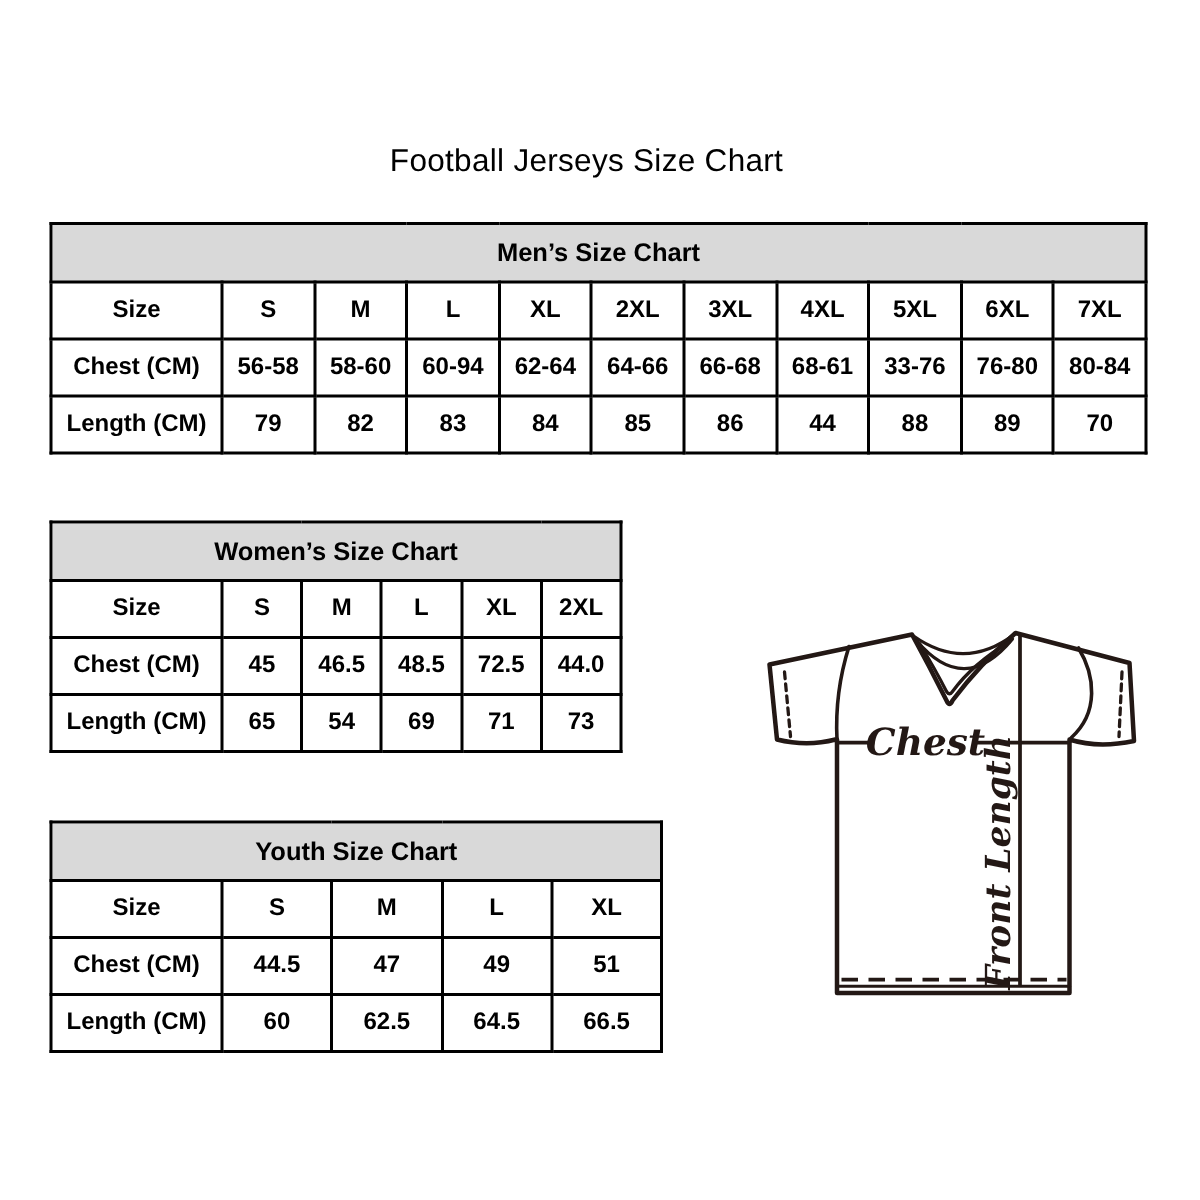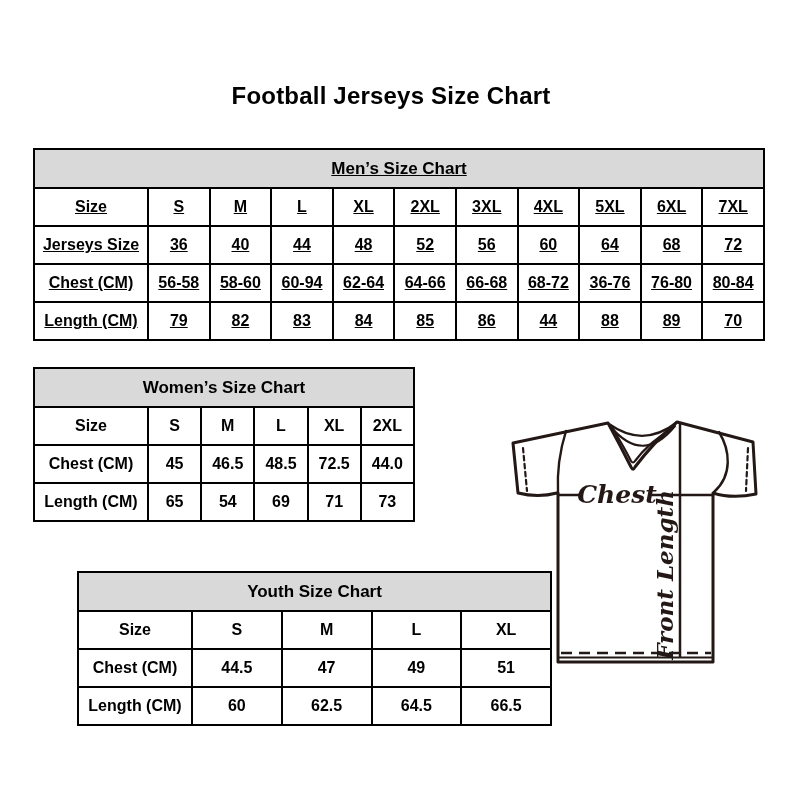--- a/index.html
+++ b/index.html
@@ -1,39 +1,39 @@
 <!DOCTYPE html>
 <html><head>
 <meta charset="utf-8">
 <style>
   html,body { margin:0; padding:0; background:#fff; }
   #canvas {
     position:relative; width:800px; height:800px; background:#fff;
     font-family:"Liberation Sans", sans-serif; overflow:hidden;
   }
   #page-title {
-    position:absolute; left:33px; top:82px; width:716px;
-    text-align:center; font-size:24px; font-weight:bold; color:#000;
+    position:absolute; left:33px; top:96px; width:716px;
+    text-align:center; font-size:21px; font-weight:normal; color:#000;
     letter-spacing:0.2px;
   }
   table.size-table {
     position:absolute; border-collapse:collapse; table-layout:fixed;
     background:#fff;
   }
   table.size-table th, table.size-table td {
     border:2px solid #000; text-align:center; vertical-align:middle;
     font-weight:bold; color:#000; padding:0; height:36px;
     font-size:16px; overflow:hidden; white-space:nowrap;
   }
   table.size-table th.tbl-title {
     background:#d9d9d9; font-size:17px; height:37px;
   }
-  #tbl-mens   { left:33px; top:148px; width:732px;text-decoration:underline; }
-  #tbl-womens { left:33px; top:367px; width:382px;padding-left:24px; }
-  #tbl-youth  { left:33px; top:571px; width:475px;margin-left:44px; }
+  #tbl-mens   { left:33px; top:148px; width:732px; }
+  #tbl-womens { left:33px; top:347px; width:382px;padding-left:24px; }
+  #tbl-youth  { left:33px; top:547px; width:409px; }
   #jersey-diagram { position:absolute; left:503px; top:415px; width:266px; height:255px; }
   #jersey-diagram .lbl {
     font-family:"DejaVu Serif", serif; font-style:italic; font-weight:bold;
   }
 </style>
 </head>
 <body>
 
 <div id="canvas">
 
@@ -66,42 +66,29 @@
           <td>L</td>
           <td>XL</td>
           <td>2XL</td>
           <td>3XL</td>
           <td>4XL</td>
           <td>5XL</td>
           <td>6XL</td>
           <td>7XL</td>
         </tr>
         <tr>
-          <td>Jerseys Size</td>
-          <td>36</td>
-          <td>40</td>
-          <td>44</td>
-          <td>48</td>
-          <td>52</td>
-          <td>56</td>
-          <td>60</td>
-          <td>64</td>
-          <td>68</td>
-          <td>72</td>
-        </tr>
-        <tr>
           <td>Chest (CM)</td>
           <td>56-58</td>
           <td>58-60</td>
           <td>60-94</td>
           <td>62-64</td>
           <td>64-66</td>
           <td>66-68</td>
-          <td>68-72</td>
-          <td>36-76</td>
+          <td>68-61</td>
+          <td>33-76</td>
           <td>76-80</td>
           <td>80-84</td>
         </tr>
         <tr>
           <td>Length (CM)</td>
           <td>79</td>
           <td>82</td>
           <td>83</td>
           <td>84</td>
           <td>85</td>

